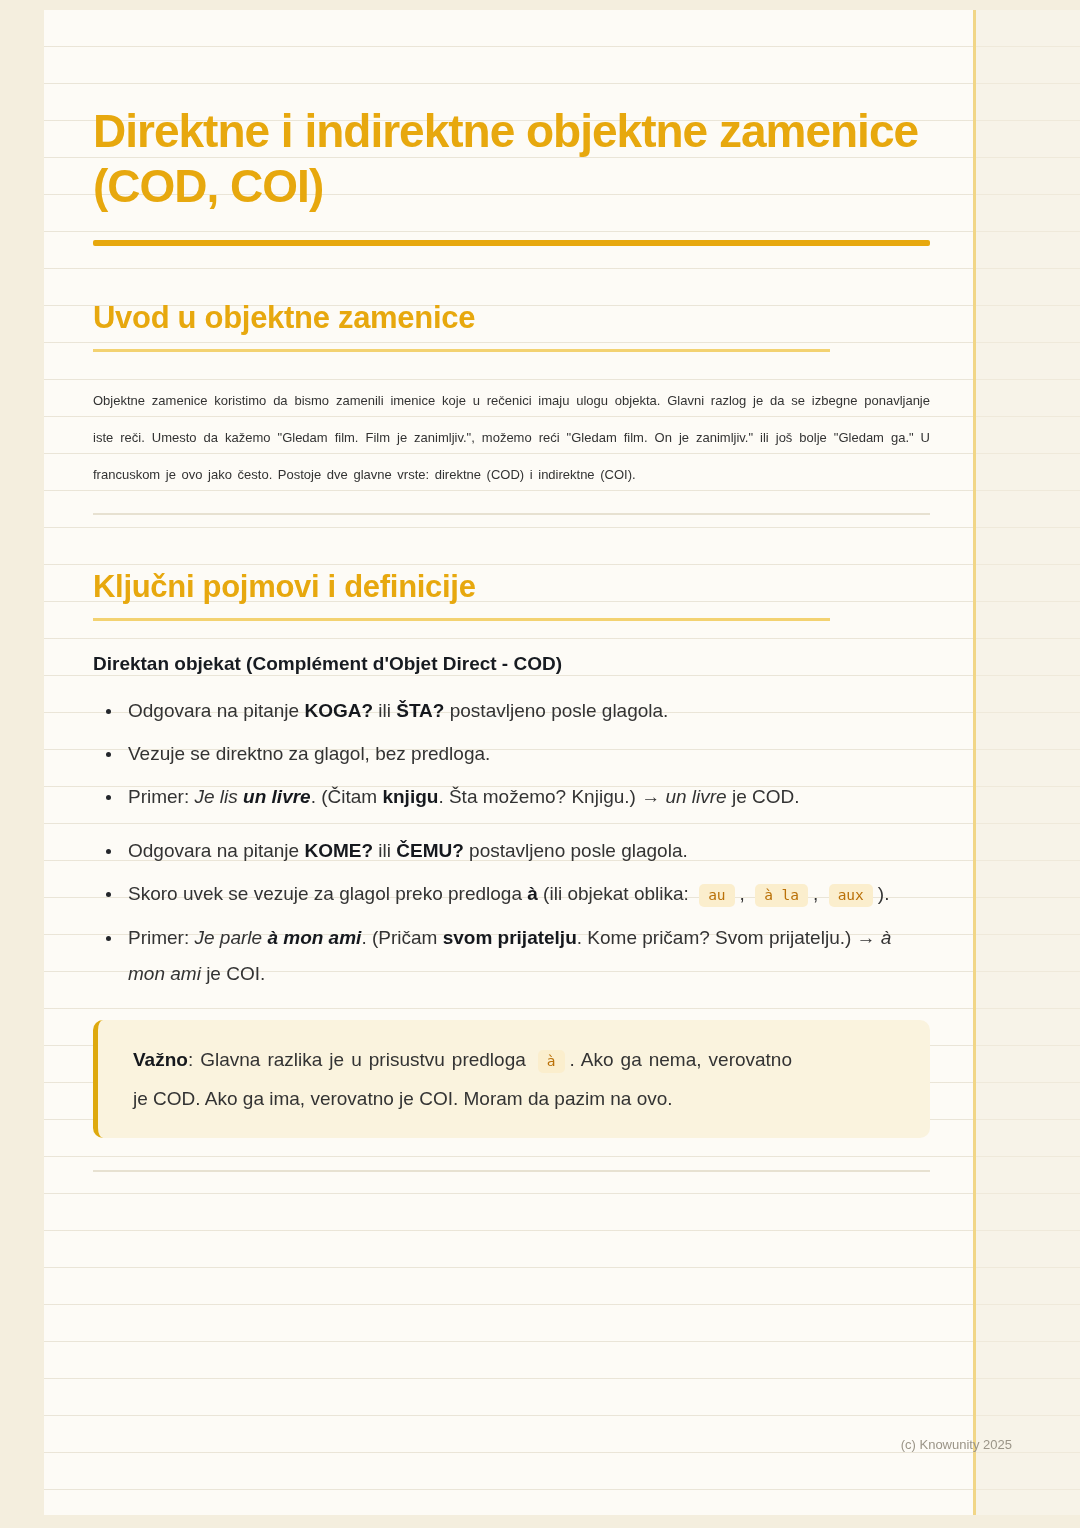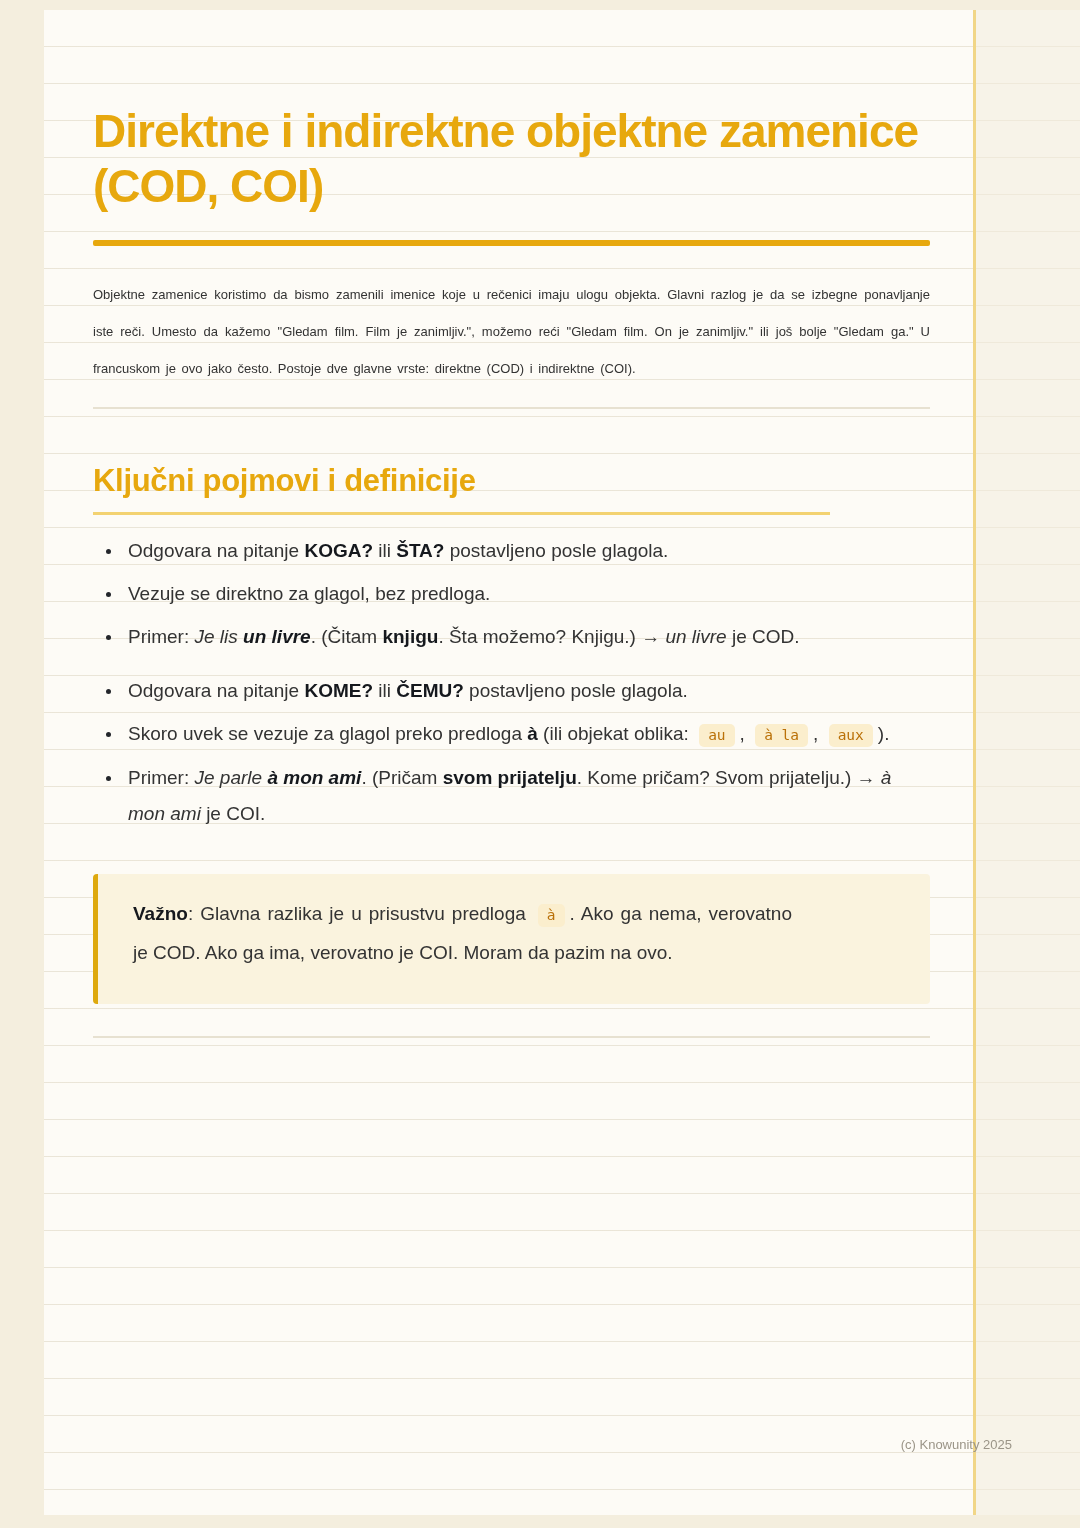--- a/index.html
+++ b/index.html
@@ -46,49 +46,51 @@
   li{font-size:19px;line-height:36px;padding-left:5px;margin-bottom:7px;color:var(--body-text)}
   li::marker{color:#23262B;font-size:.85em}
   .b{font-weight:700;color:#15181D}
   .i{font-style:italic}
   .chip{
     font-family:"DejaVu Sans Mono",monospace;font-size:14.5px;
     background:var(--code-bg);color:var(--code-text);
     padding:3px 9px 4px;border-radius:5px;margin:0 5px;white-space:nowrap;
   }
   .callout{
-    margin-top:42px;background:var(--callout-bg);
+    margin-top:28px;background:var(--callout-bg);
     border-left:5px solid var(--callout-border);
-    padding:21px 138px 33px 35px;border-radius:4px;
+    padding:21px 138px 21px 35px;border-radius:10px;
   }
   .callout p{font-size:19px;line-height:37px;text-align:justify}
   .detail-heading{margin-top:48px}
   .footer{position:absolute;top:1437px;right:68px;font-size:13px;color:var(--footer-text);z-index:5}
 </style>
 </head>
 <body>
 
 <div class="sheet">
   <div class="margin-line"></div>
   <div class="right-shade"></div>
 
   <main class="content">
 
     <h1>Direktne i indirektne objektne zamenice (COD, COI)</h1>
     <div class="title-rule"></div>
 
     <section>
+      <h2>Uvod u objektne zamenice</h2>
       <p class="body-text">Objektne zamenice koristimo da bismo zamenili imenice koje u rečenici imaju ulogu objekta. Glavni razlog je da se izbegne ponavljanje iste reči. Umesto da kažemo "Gledam film. Film je zanimljiv.", možemo reći "Gledam film. On je zanimljiv." ili još bolje "Gledam ga." U francuskom je ovo jako često. Postoje dve glavne vrste: direktne (COD) i indirektne (COI).</p>
     </section>
 
     <hr class="section-divider">
 
     <section>
       <h2>Ključni pojmovi i definicije</h2>
 
+      <h3>Direktan objekat (Complément d'Objet Direct - COD)</h3>
       <ul>
         <li><span>Odgovara na pitanje </span><span class="b">KOGA?</span><span> ili </span><span class="b">ŠTA?</span><span> postavljeno posle glagola.</span></li>
         <li><span>Vezuje se direktno za glagol, bez predloga.</span></li>
         <li><span>Primer: </span><span class="i">Je lis</span><span> </span><span class="b i">un livre</span><span>. (Čitam </span><span class="b">knjigu</span><span>. Šta možemo? Knjigu.) → </span><span class="i">un livre</span><span> je COD.</span></li>
       </ul>
 
       <ul>
         <li><span>Odgovara na pitanje </span><span class="b">KOME?</span><span> ili </span><span class="b">ČEMU?</span><span> postavljeno posle glagola.</span></li>
         <li><span>Skoro uvek se vezuje za glagol preko predloga </span><span class="b">à</span><span> (ili objekat oblika: </span><code class="chip">au</code><span>, </span><code class="chip">à la</code><span>, </span><code class="chip">aux</code><span>).</span></li>
         <li><span>Primer: </span><span class="i">Je parle</span><span> </span><span class="b i">à mon ami</span><span>. (Pričam </span><span class="b">svom prijatelju</span><span>. Kome pričam? Svom prijatelju.) → </span><span class="i">à mon ami</span><span> je COI.</span></li>

